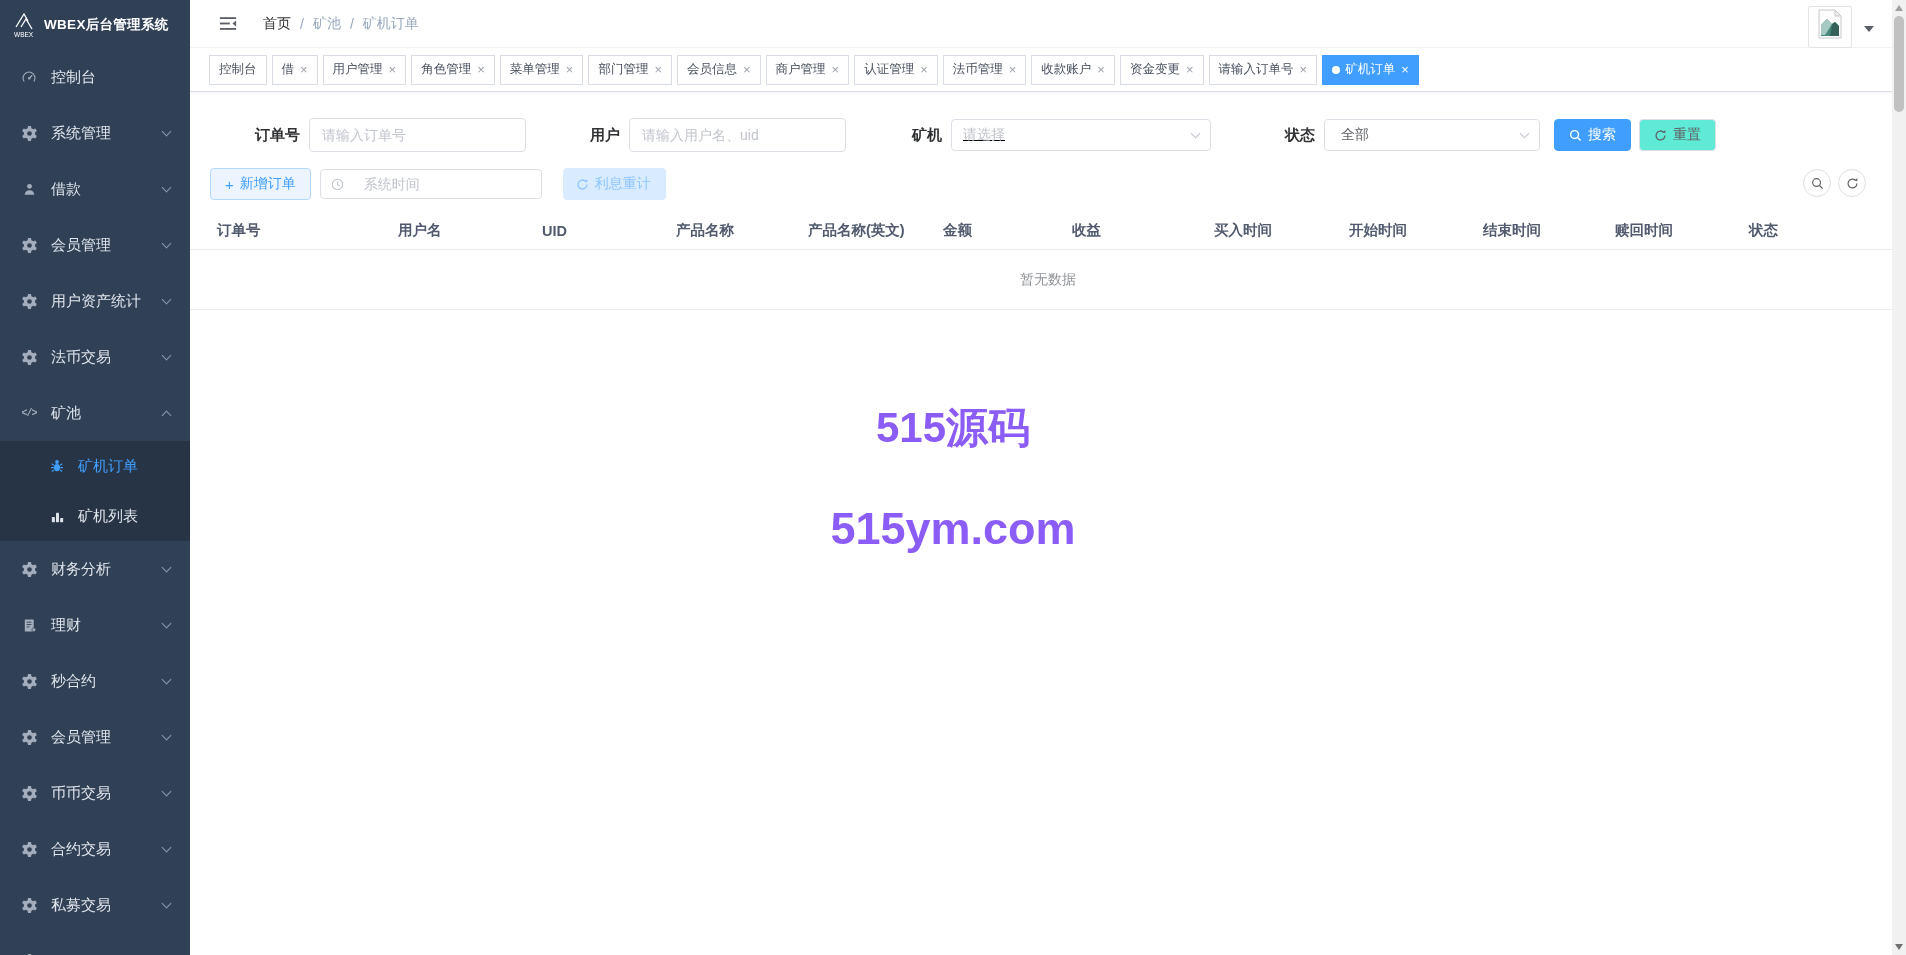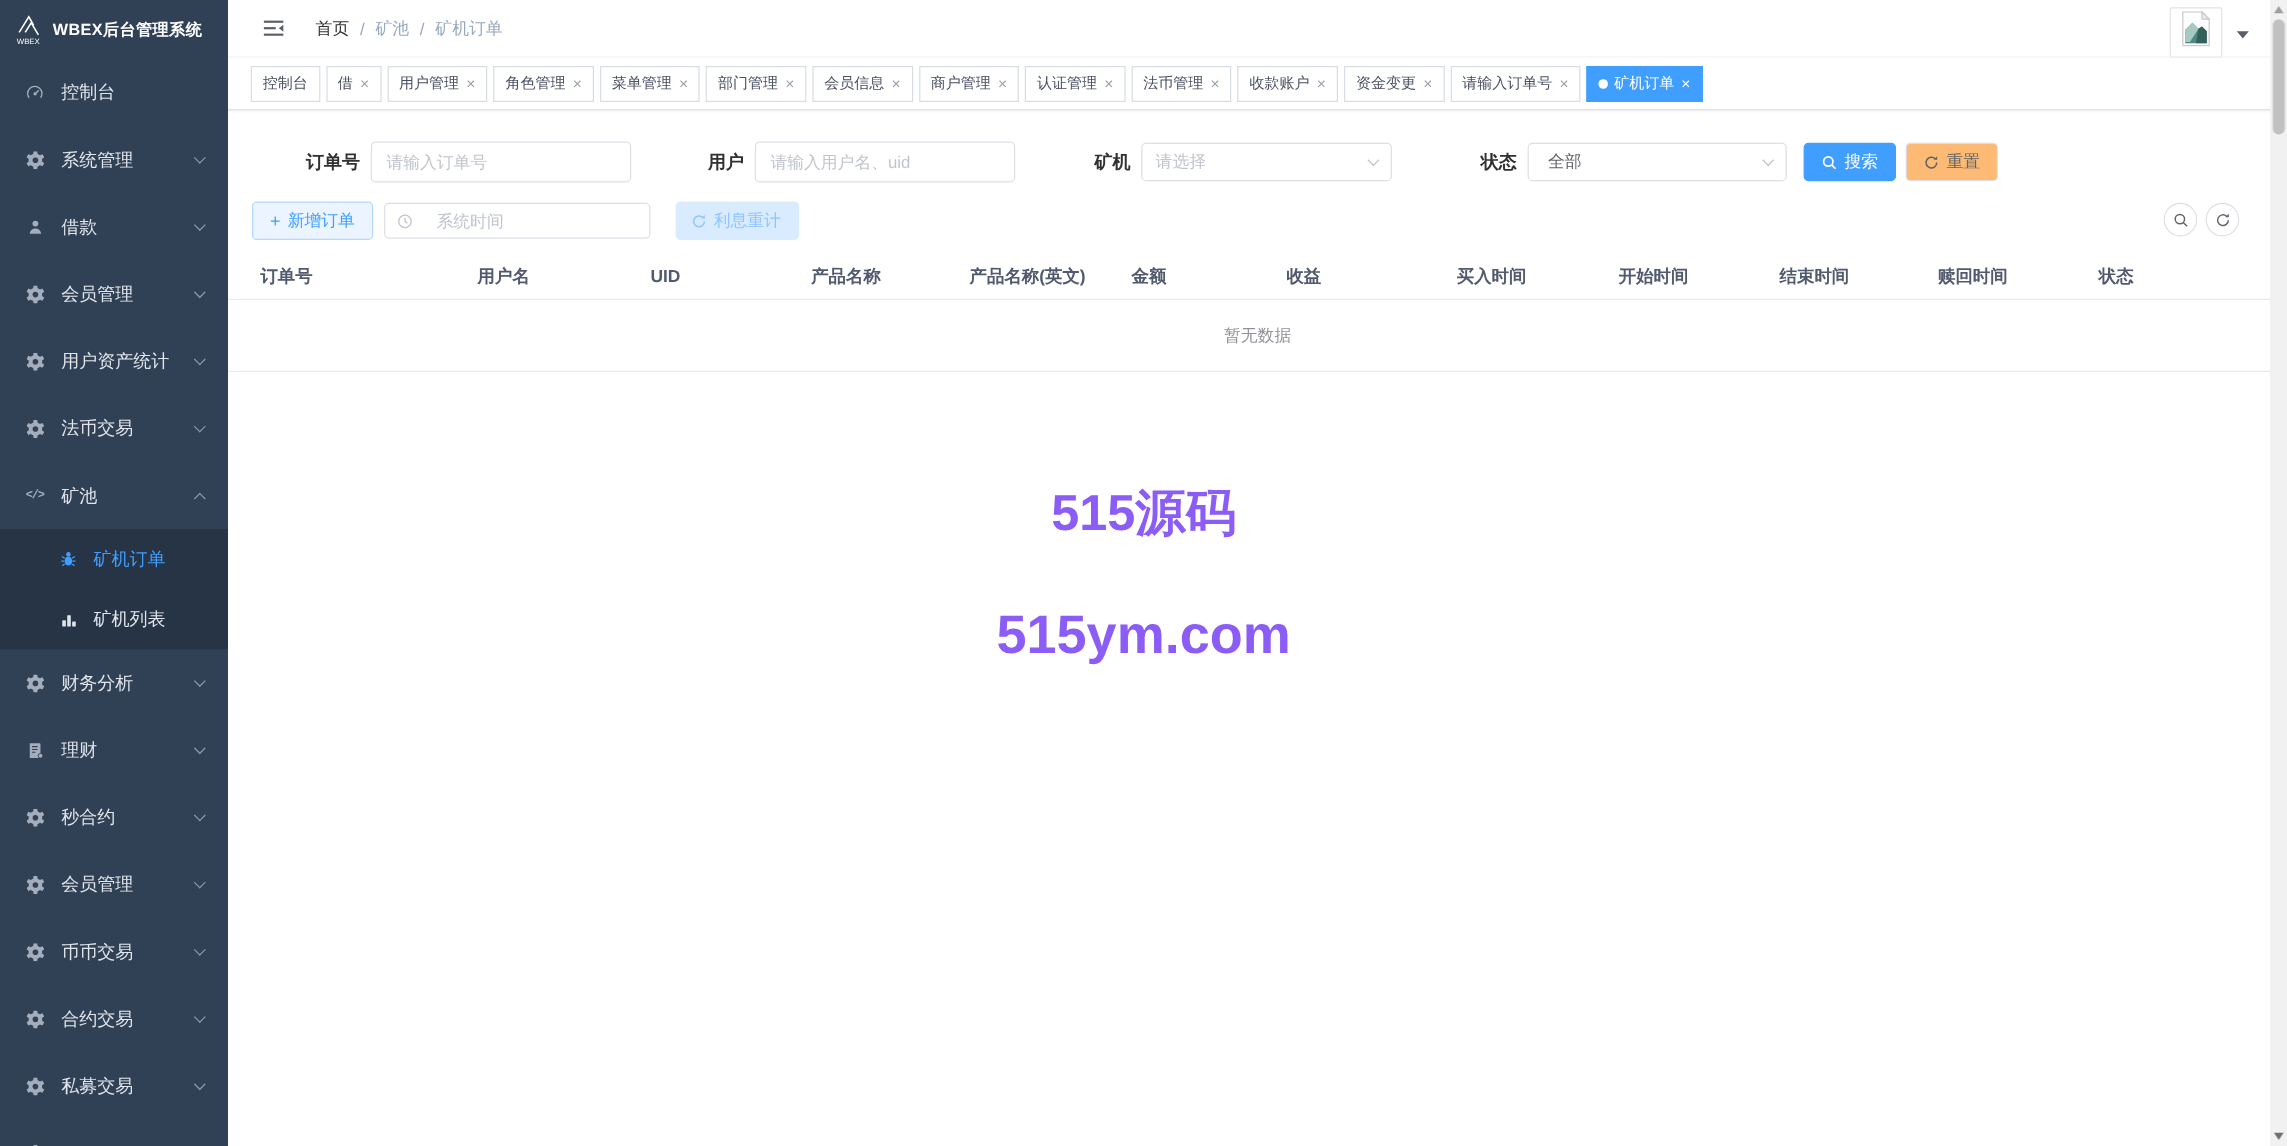--- a/index.html
+++ b/index.html
@@ -56,21 +56,21 @@
   .f-input::placeholder { color:#c0c4cc; }
   .f-select { height:32px; border:1px solid #dcdfe6; border-radius:4px; padding:0 11px; display:flex;
     align-items:center; justify-content:space-between; background:#fff; cursor:pointer; }
   .sel-text-placeholder { font-size:14px; color:#c0c4cc; }
   .sel-text-value { font-size:14px; color:#606266; }
   .sel-chev { width:7px; height:7px; border-right:1.3px solid #c0c4cc; border-bottom:1.3px solid #c0c4cc;
     transform:rotate(45deg); margin-top:-4px; }
   .btn { height:32px; border-radius:4px; font-size:14px; display:flex; align-items:center; gap:6px;
     padding:0 14px; cursor:pointer; border:1px solid transparent; }
   .btn-search { background:#409eff; border-color:#409eff; color:#fff; margin-left:14px; }
-  .btn-reset { background:#fdba74; border-color:#dcdfe6; color:#606266; margin-left:8px; }
+  .btn-reset { background:#5eead4; border-color:#dcdfe6; color:#606266; margin-left:8px; }
 
   
   .toolbar-row { display:flex; align-items:center; margin-top:17px; height:32px; position:relative; }
   .btn-add { margin-left:20px; background:#ecf5ff; border-color:#b3d8ff; color:#409eff; }
   .plus-glyph { font-size:15px; line-height:1; }
   .time-input-wrap { margin-left:9px; width:222px; height:30px; border:1px solid #dcdfe6; border-radius:4px;
     display:flex; align-items:center; padding:0 10px; gap:20px; background:#fff; }
   .time-input-wrap input { border:none; outline:none; flex:1; font-size:14px; color:#606266; min-width:0; }
   .time-input-wrap input::placeholder { color:#c0c4cc; }
   .clock-icon { color:#c0c4cc; display:flex; flex:none; }
@@ -390,21 +390,21 @@
       <div class="f-group" style="margin-left:65px;">
         <span class="f-label">订单号</span>
         <input class="f-input" style="width: 217px;" placeholder="请输入订单号">
       </div>
       <div class="f-group" style="margin-left:64px;">
         <span class="f-label">用户</span>
         <input class="f-input" style="width: 217px;" placeholder="请输入用户名、uid">
       </div>
       <div class="f-group" style="margin-left:66px;">
         <span class="f-label">矿机</span>
-        <div class="f-select" style="width:209px;">
+        <div class="f-select" style="width:260px;text-decoration:underline;">
           <span class="sel-text-placeholder">请选择</span>
           <span class="sel-chev"></span>
         </div>
       </div>
       <div class="f-group" style="margin-left:74px;">
         <span class="f-label">状态</span>
         <div class="f-select" style="width:216px;padding-left:16px;">
           <span class="sel-text-value">全部</span>
           <span class="sel-chev"></span>
         </div>

